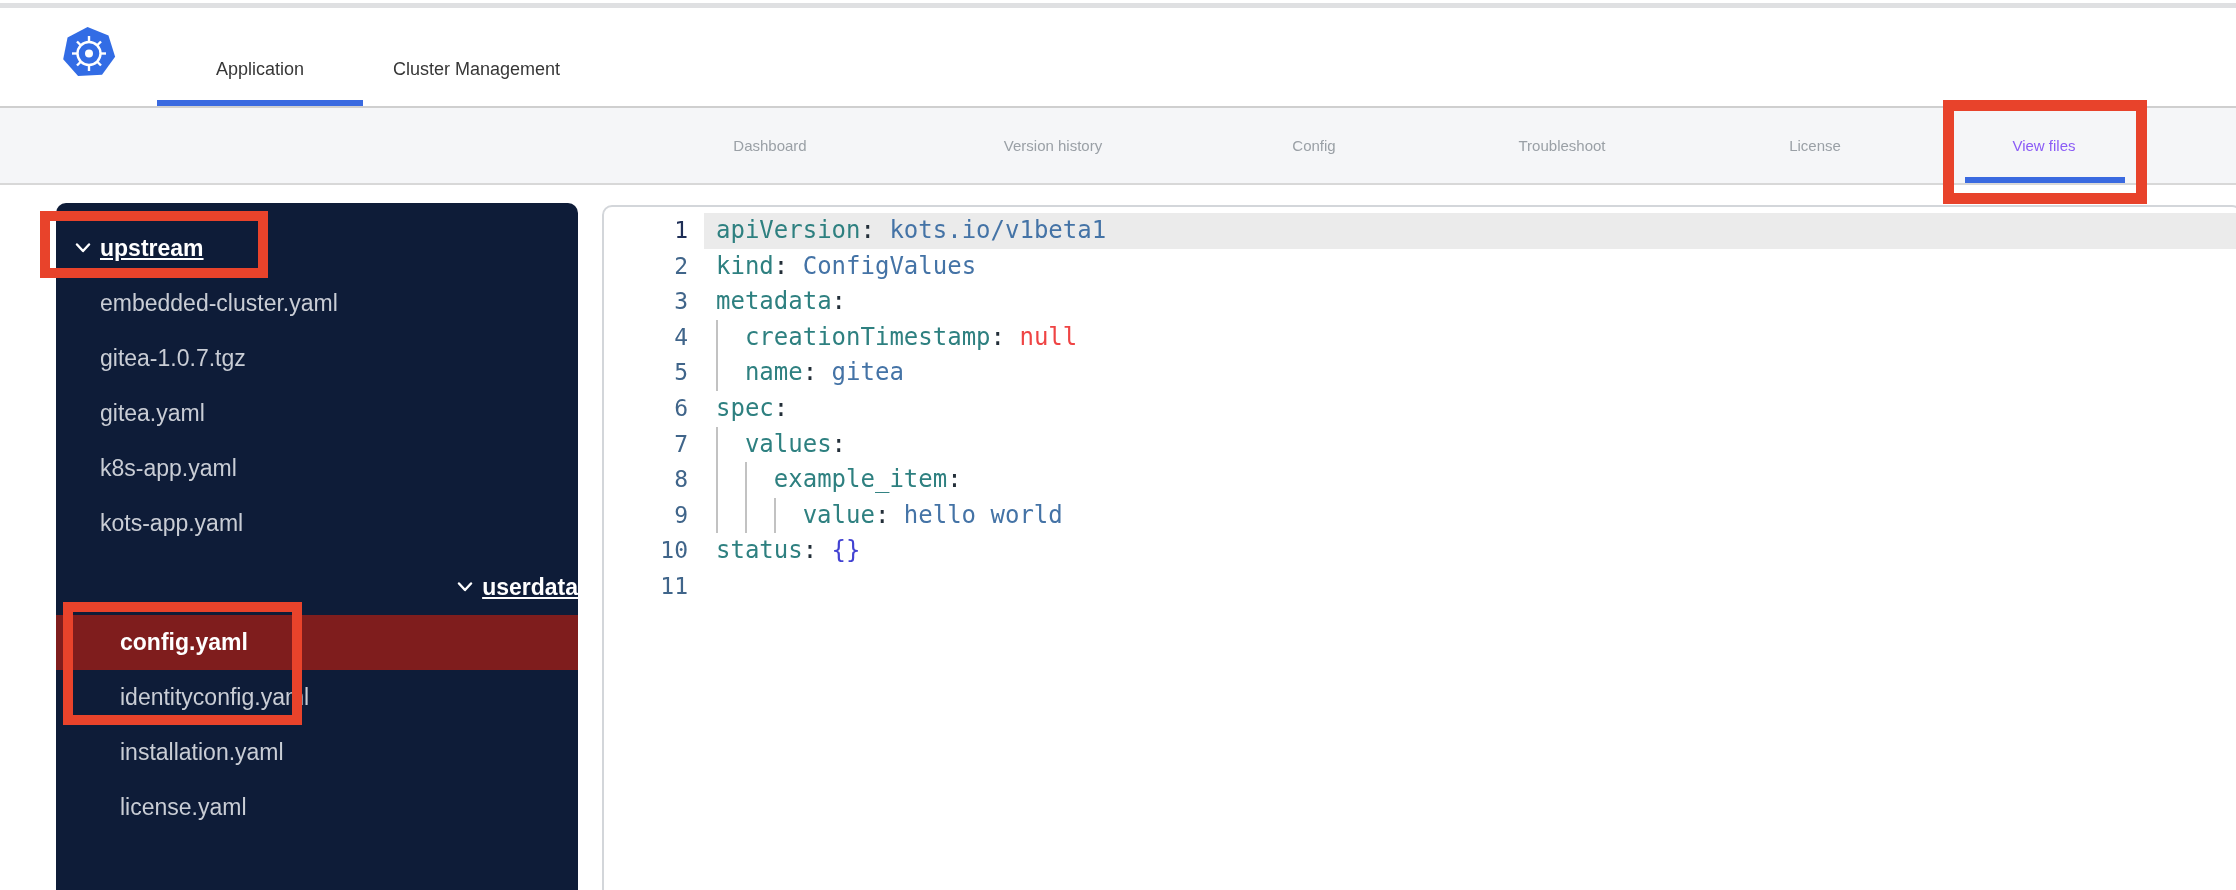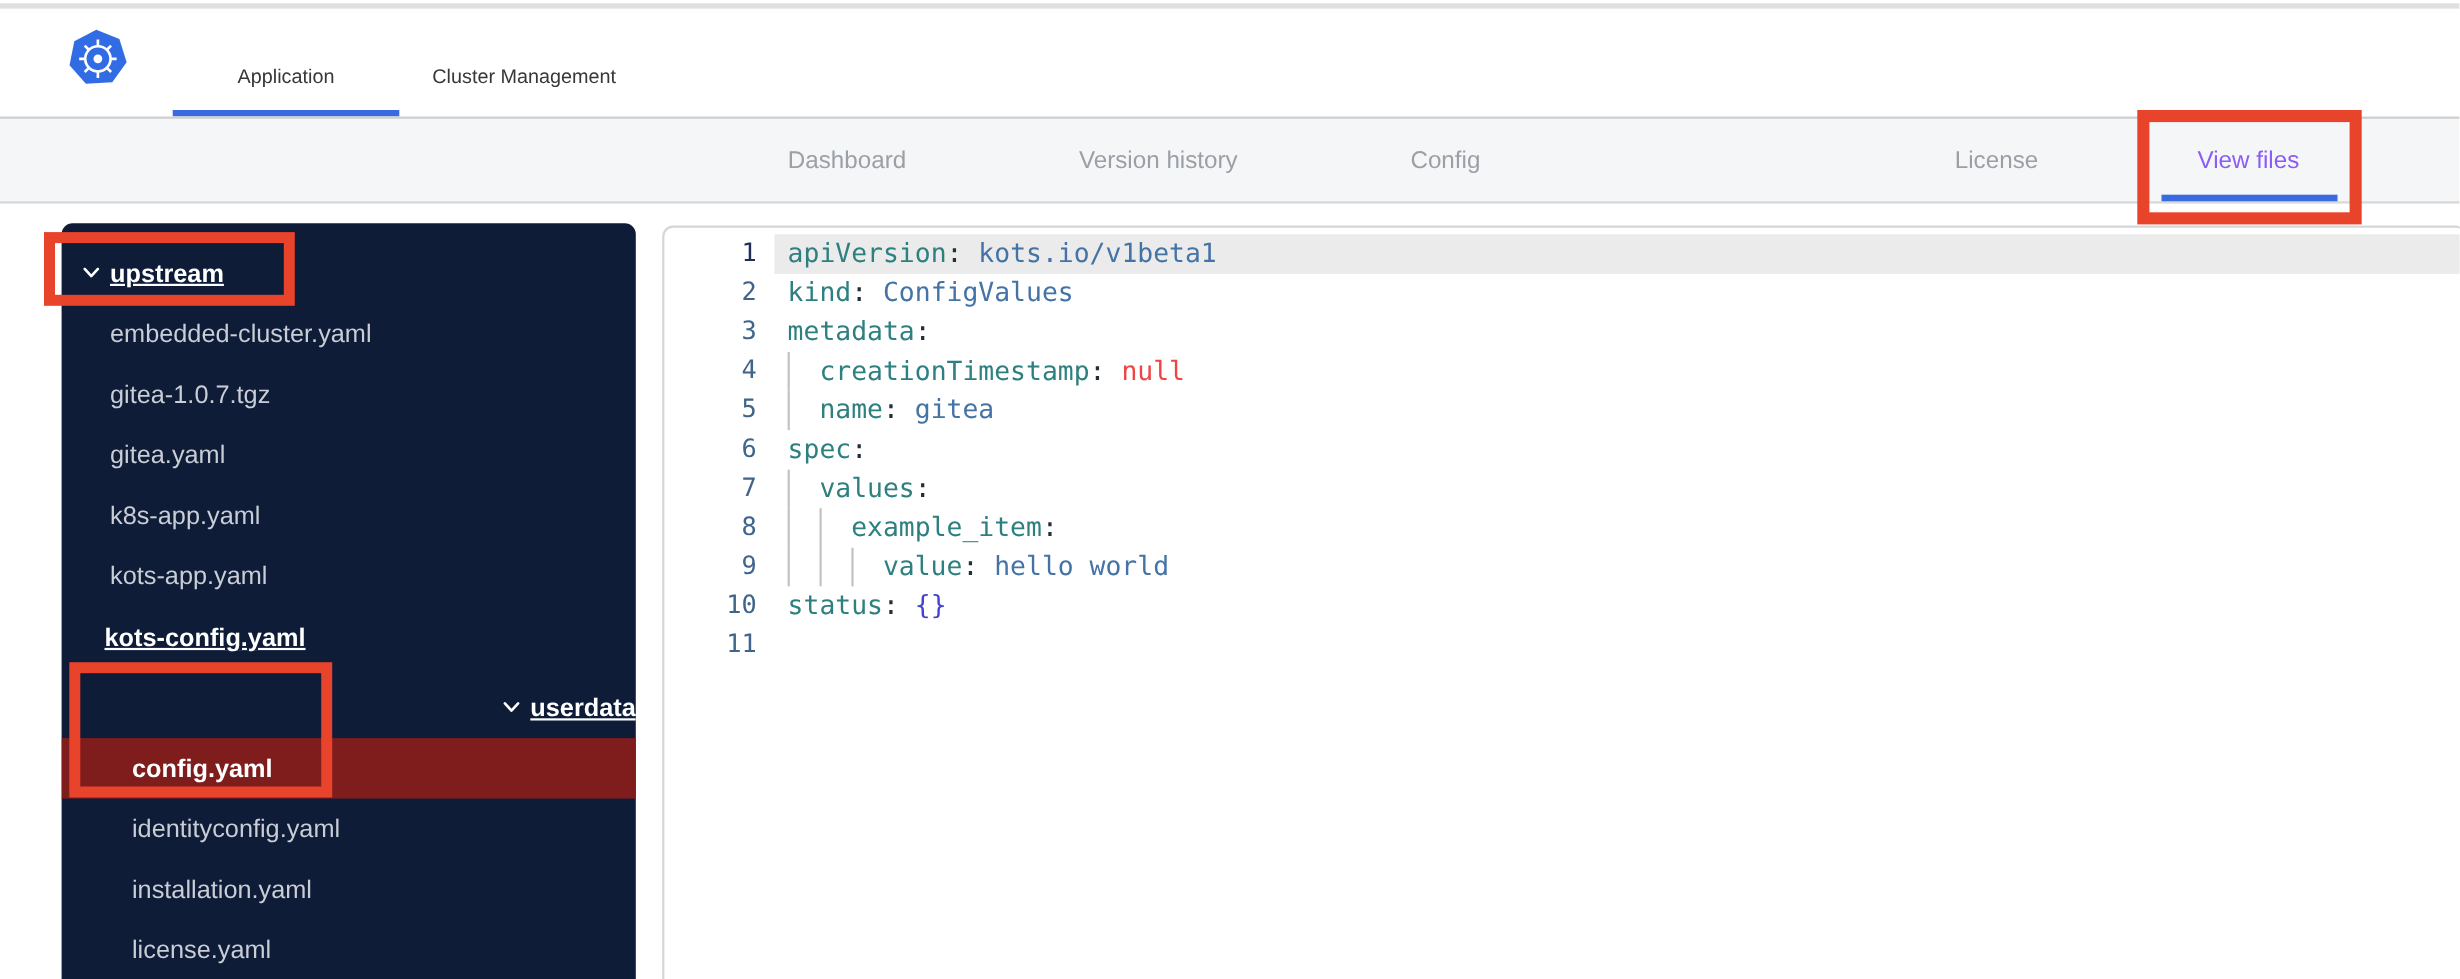--- a/index.html
+++ b/index.html
@@ -16,21 +16,21 @@
   .logo-wrap{position:absolute;left:60px;top:18px;width:58px;height:58px;}
   .h-tab{position:absolute;top:12px;height:98px;line-height:98px;font-size:18px;font-weight:400;color:#373737;cursor:pointer;}
   .h-tab.t0{left:157px;width:206px;text-align:center;}
   .h-tab.t1{left:393px;}
   .h-underline{position:absolute;left:157px;top:92px;width:206px;height:6px;background:#3a6ae0;}
 
   
   .nav{position:absolute;left:0;top:106px;width:2236px;height:75px;background:#f5f6f8;
        border-top:2px solid #cfcfcf;border-bottom:2px solid #d8d8d8;box-sizing:content-box;}
   .nav-tab{position:absolute;top:0;height:75px;line-height:75px;transform:translateX(-50%);
-           font-size:22px;color:#9aa0a6;white-space:nowrap;cursor:pointer;}
+           font-size:15px;color:#9aa0a6;white-space:nowrap;cursor:pointer;}
   .nav-tab.active{color:#8b5cf6;font-weight:500;}
   .nav-underline{position:absolute;left:1965px;top:69px;width:160px;height:6px;background:#3a6ae0;}
 
   
   .sidebar{position:absolute;left:56px;top:203px;width:522px;height:687px;background:#0e1c38;
            border-radius:10px 10px 0 0;overflow:hidden;padding-top:17px;box-sizing:border-box;}
   .s-row{height:55px;display:flex;align-items:center;font-size:23px;color:#c9cdd5;cursor:pointer;white-space:nowrap;}
   .s-row.folder{height:56px;color:#ffffff;font-weight:700;text-decoration:underline;}
   .s-row.folder.l0{padding-left:19px;}
   .s-row.folder.l1{padding-left:39px;}
@@ -89,20 +89,21 @@
   <div class="h-tab t0">Application</div>
   <div class="h-tab t1">Cluster Management</div>
   <div class="h-underline"></div>
 </div>
 
 <div class="nav">
   <div class="nav-underline"></div>
 <div class="nav-tab" style="left: 770px;">Dashboard</div>
     <div class="nav-tab" style="left: 1053px;">Version history</div>
     <div class="nav-tab" style="left: 1314px;">Config</div>
+    <div class="nav-tab" style="left: 1562px;">Troubleshoot</div>
     <div class="nav-tab" style="left: 1815px;">License</div>
     <div class="nav-tab active" style="left: 2044px;">View files</div>
   </div>
 
 <div class="sidebar">
     <div class="s-row folder l0">
       <span class="chev">
         <svg width="16" height="10" viewBox="0 0 16 10">
           <polyline points="2,1.5 8,8 14,1.5" fill="none" stroke="#ffffff" stroke-width="2.4" stroke-linecap="round" stroke-linejoin="round"></polyline>
         </svg>
@@ -117,23 +118,20 @@
     </div>
     <div class="s-row file l1">
       <span>gitea.yaml</span>
     </div>
     <div class="s-row file l1">
       <span>k8s-app.yaml</span>
     </div>
     <div class="s-row file l1">
       <span>kots-app.yaml</span>
     </div>
-    <div class="s-row folder l1">
-      <span>kots-config.yaml</span>
-    </div>
     <div class="s-row folder l1 spaced">
       <span class="chev">
         <svg width="16" height="10" viewBox="0 0 16 10">
           <polyline points="2,1.5 8,8 14,1.5" fill="none" stroke="#ffffff" stroke-width="2.4" stroke-linecap="round" stroke-linejoin="round"></polyline>
         </svg>
       </span>
       <span>userdata</span>
     </div>
     <div class="s-row file l2 selected">
       <span>config.yaml</span>

